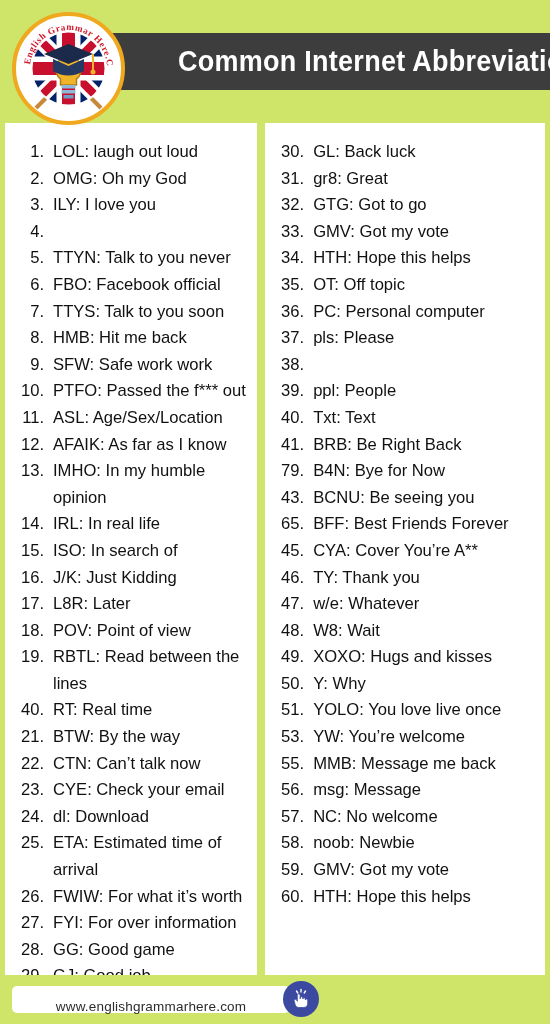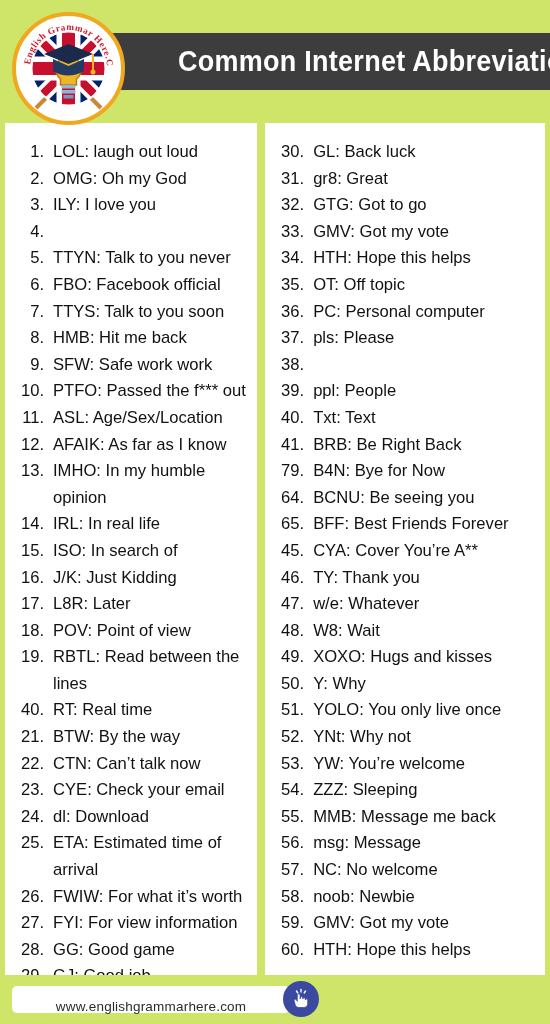--- a/index.html
+++ b/index.html
@@ -309,21 +309,21 @@
         <li>
           <span class="num">25.</span>
           <span class="body-txt"><span class="abbr">ETA</span><span>: </span><span>Estimated time of arrival</span></span>
         </li>
         <li>
           <span class="num">26.</span>
           <span class="body-txt"><span class="abbr">FWIW</span><span>: </span><span>For what it’s worth</span></span>
         </li>
         <li>
           <span class="num">27.</span>
-          <span class="body-txt"><span class="abbr">FYI</span><span>: </span><span>For view information</span></span>
+          <span class="body-txt"><span class="abbr">FYI</span><span>: </span><span>For over information</span></span>
         </li>
         <li>
           <span class="num">28.</span>
           <span class="body-txt"><span class="abbr">GG</span><span>: </span><span>Good game</span></span>
         </li>
         <li>
           <span class="num">29.</span>
           <span class="body-txt"><span class="abbr">GJ</span><span>: </span><span>Good job</span></span>
         </li>
       </ol>
@@ -376,21 +376,21 @@
         </li>
         <li>
           <span class="num">41.</span>
           <span class="body-txt"><span class="abbr">BRB</span><span>: </span><span>Be Right Back</span></span>
         </li>
         <li>
           <span class="num">79.</span>
           <span class="body-txt"><span class="abbr">B4N</span><span>: </span><span>Bye for Now</span></span>
         </li>
         <li>
-          <span class="num">64.</span>
+          <span class="num">43.</span>
           <span class="body-txt"><span class="abbr">BCNU</span><span>: </span><span>Be seeing you</span></span>
         </li>
         <li>
           <span class="num">65.</span>
           <span class="body-txt"><span class="abbr">BFF</span><span>: </span><span>Best Friends Forever</span></span>
         </li>
         <li>
           <span class="num">45.</span>
           <span class="body-txt"><span class="abbr">CYA</span><span>: </span><span>Cover You’re A**</span></span>
         </li>
@@ -409,33 +409,25 @@
         <li>
           <span class="num">49.</span>
           <span class="body-txt"><span class="abbr">XOXO</span><span>: </span><span>Hugs and kisses</span></span>
         </li>
         <li>
           <span class="num">50.</span>
           <span class="body-txt"><span class="abbr">Y</span><span>: </span><span>Why</span></span>
         </li>
         <li>
           <span class="num">51.</span>
-          <span class="body-txt"><span class="abbr">YOLO</span><span>: </span><span>You only live once</span></span>
-        </li>
-        <li>
-          <span class="num">52.</span>
-          <span class="body-txt"><span class="abbr">YNt</span><span>: </span><span>Why not</span></span>
+          <span class="body-txt"><span class="abbr">YOLO</span><span>: </span><span>You love live once</span></span>
         </li>
         <li>
           <span class="num">53.</span>
           <span class="body-txt"><span class="abbr">YW</span><span>: </span><span>You’re welcome</span></span>
-        </li>
-        <li>
-          <span class="num">54.</span>
-          <span class="body-txt"><span class="abbr">ZZZ</span><span>: </span><span>Sleeping</span></span>
         </li>
         <li>
           <span class="num">55.</span>
           <span class="body-txt"><span class="abbr">MMB</span><span>: </span><span>Message me back</span></span>
         </li>
         <li>
           <span class="num">56.</span>
           <span class="body-txt"><span class="abbr">msg</span><span>: </span><span>Message</span></span>
         </li>
         <li>

